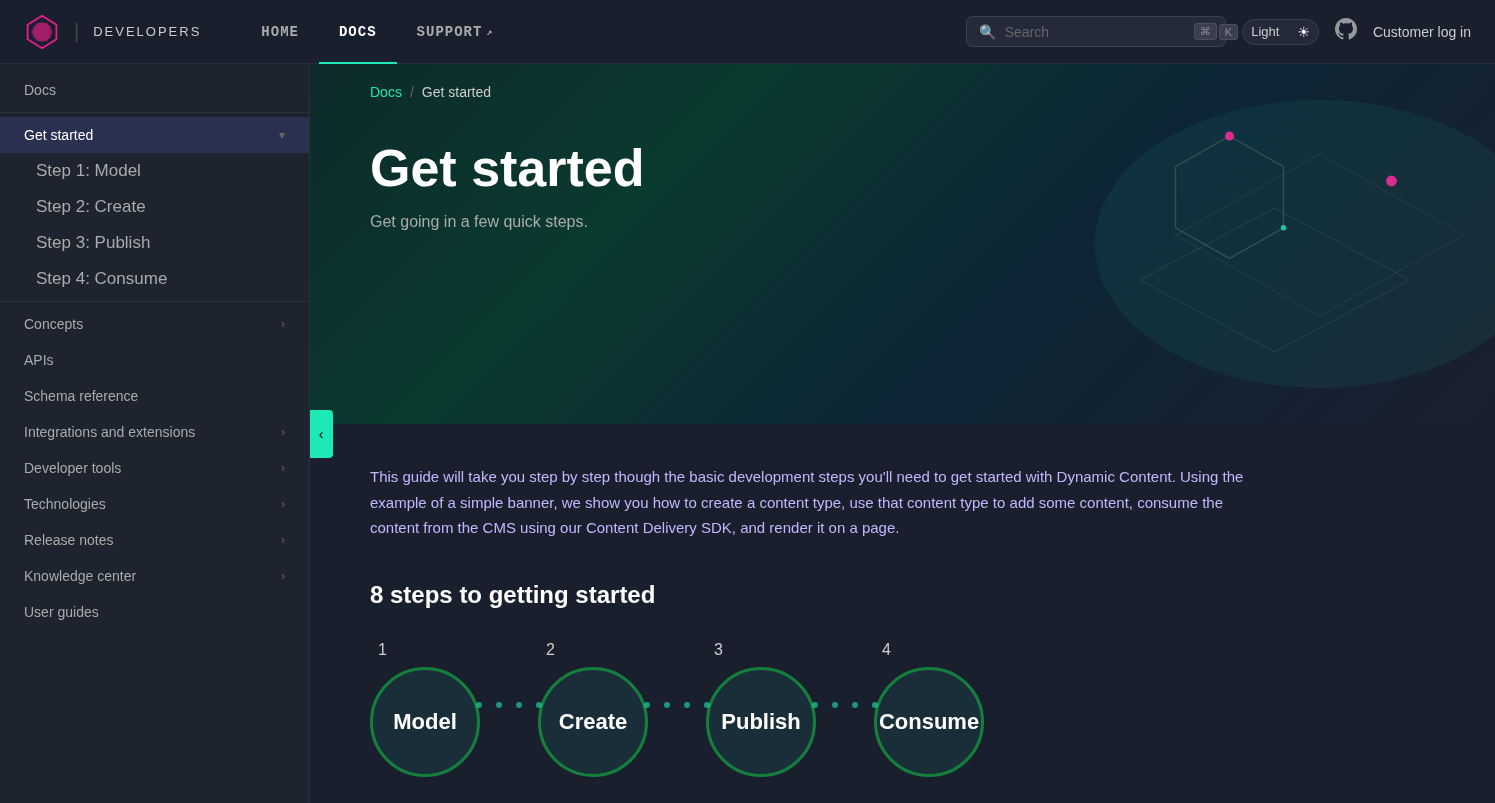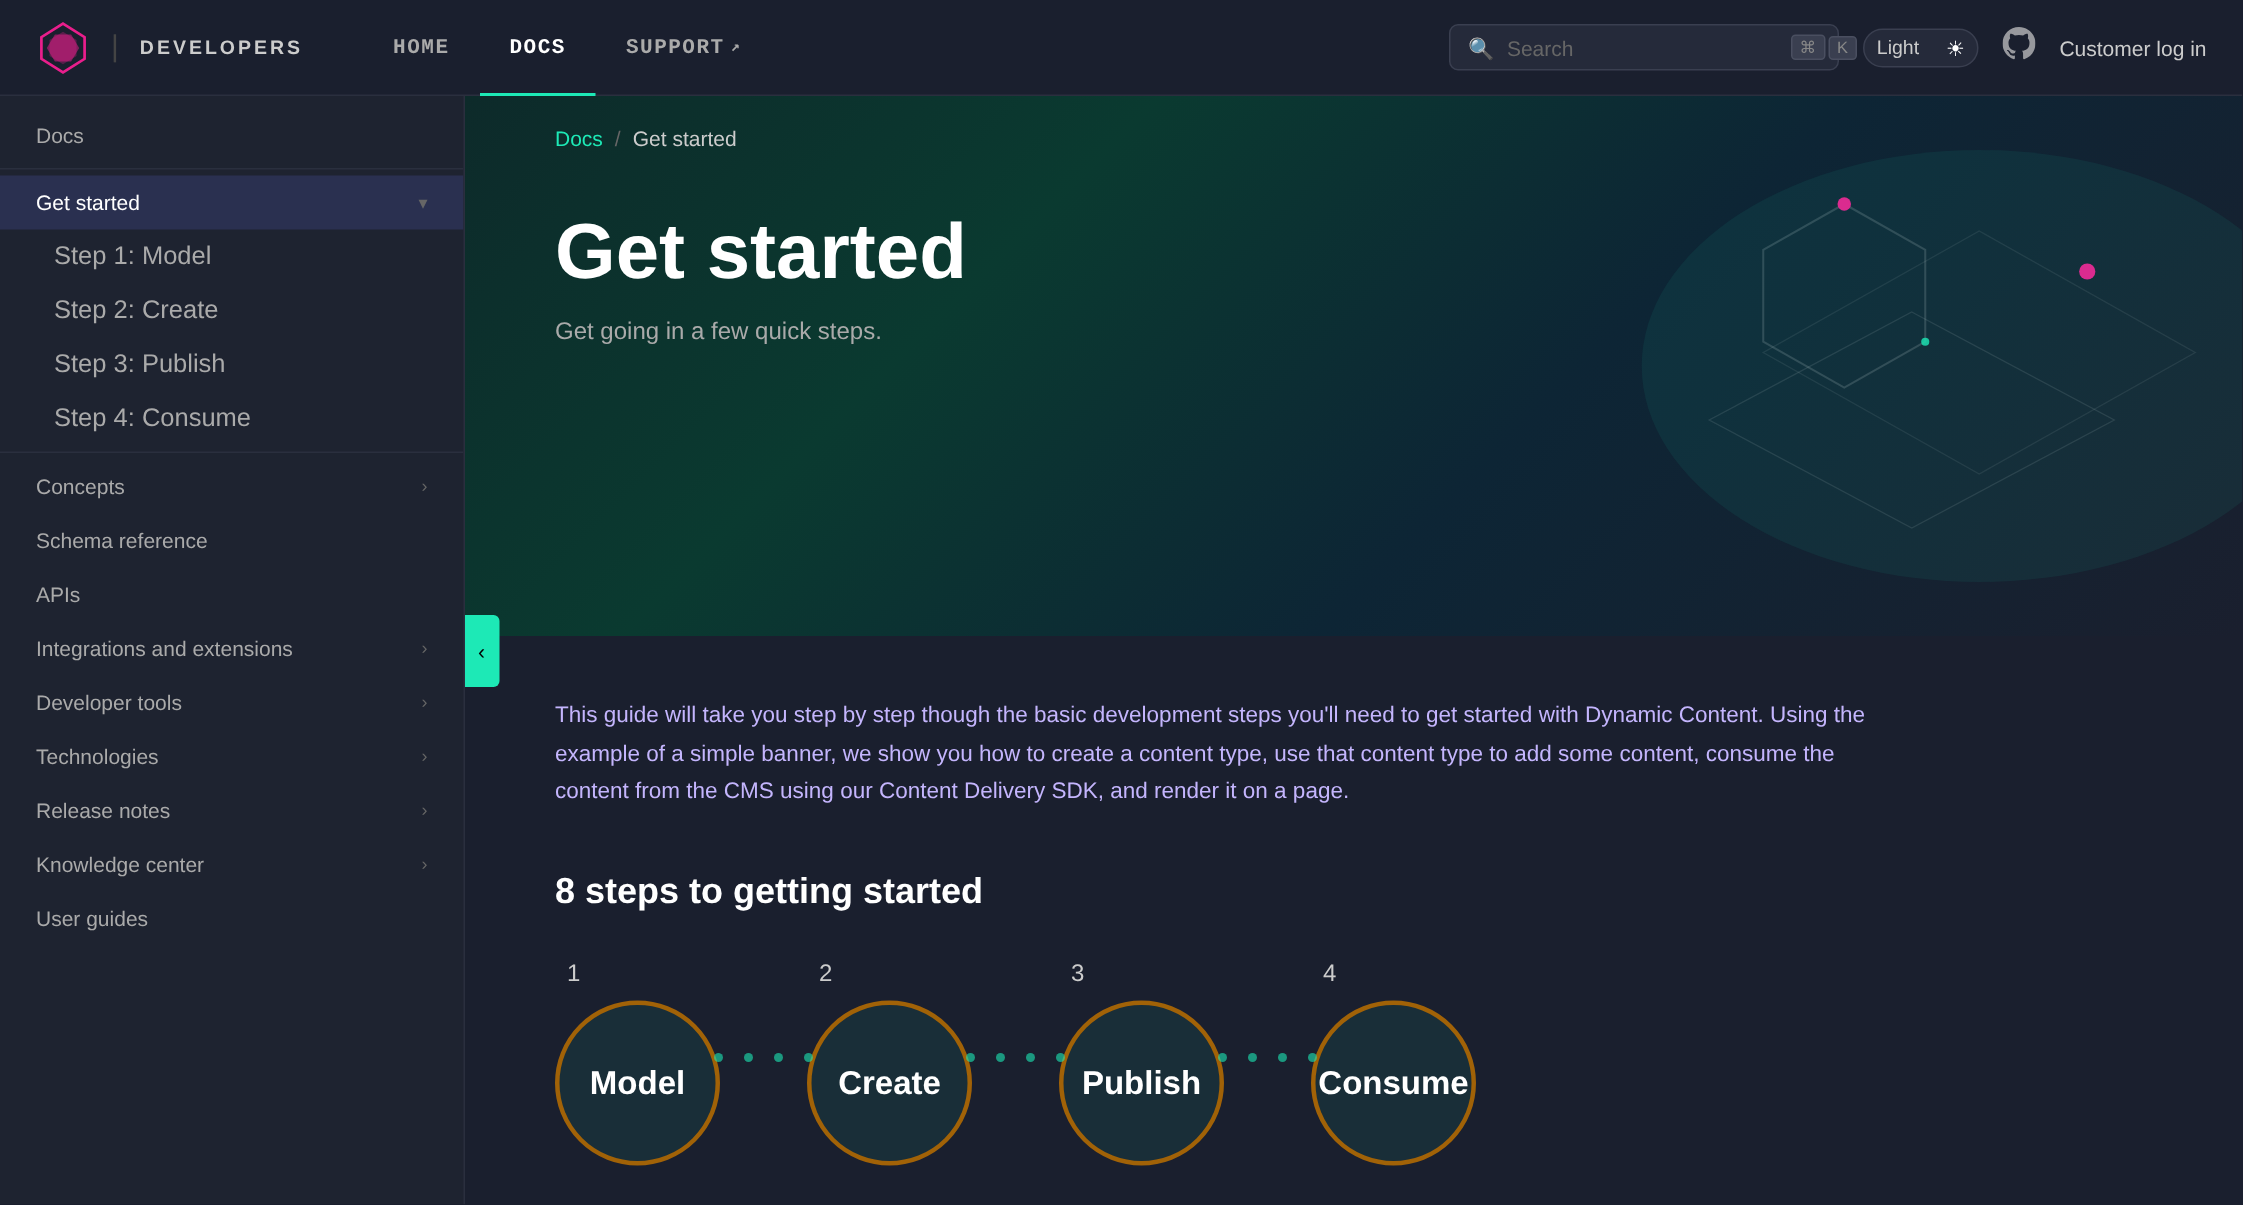--- a/index.html
+++ b/index.html
@@ -6,21 +6,21 @@
     body { font-family: -apple-system, BlinkMacSystemFont, 'Segoe UI', sans-serif; background: #1a1f2e; color: #fff; display: flex; flex-direction: column; height: 100vh; overflow: hidden; }
 
     
     .top-nav {
       display: flex; align-items: center; background: #1a1f2e; height: 64px;
       border-bottom: 1px solid #2a2f3e; padding: 0 24px; flex-shrink: 0; z-index: 100;
     }
     .logo-area { display: flex; align-items: center; gap: 10px; margin-right: 40px; }
     .logo-icon { width: 36px; height: 36px; }
     .logo-divider { color: #444; font-size: 20px; margin: 0 4px; }
-    .logo-text { color: #ccc; font-size: 13px; letter-spacing: 2px; font-weight: 700; }
+    .logo-text { color: #ccc; font-size: 13px; letter-spacing: 2px; font-weight: 400; }
     .nav-links { display: flex; align-items: center; gap: 0; flex: 1; font-family: Liberation Mono, monospace; }
     .nav-link {
       color: #aaa; font-size: 14px; font-weight: 600; letter-spacing: 1px;
       padding: 0 20px; height: 64px; display: flex; align-items: center;
       text-decoration: none; cursor: pointer; transition: color 0.2s;
       position: relative;
     }
     .nav-link.active { color: #fff; }
     .nav-link.active::after {
       content: ''; position: absolute; bottom: 0; left: 0; right: 0; height: 2px; background: #1de9b6;
@@ -105,21 +105,21 @@
     
     .main-content { padding: 40px 60px; }
     .content-para { color: #c4b5fd; font-size: 15px; line-height: 1.7; margin-bottom: 40px; max-width: 900px; }
     .steps-title { font-size: 24px; font-weight: 900; color: #fff; margin-bottom: 32px; }
 
     
     .steps-diagram { display: flex; align-items: center; gap: 0; margin-bottom: 60px; }
     .step-item { display: flex; flex-direction: column; align-items: center; }
     .step-number { font-size: 16px; color: #ccc; margin-bottom: 8px; align-self: flex-start; margin-left: 8px; }
     .step-circle {
-      width: 110px; height: 110px; border-radius: 50%; border: 3px solid #a16207;
+      width: 110px; height: 110px; border-radius: 50%; border: 3px solid #15803d;
       display: flex; align-items: center; justify-content: center;
       background: rgba(29, 233, 182, 0.08);
     }
     .step-label { font-size: 22px; font-weight: 900; color: #fff; }
     .step-connector {
       display: flex; align-items: center; margin: 0 -4px; padding-bottom: 8px;
     }
     .connector-line {
       display: flex; align-items: center; gap: 3px;
     }
@@ -204,25 +204,25 @@
         </div>
       </div>
       <div class="sidebar-divider"></div>
 
       <div class="sidebar-item">
         <span>Concepts</span>
         <span class="chevron">›</span>
       </div>
 
       <div class="sidebar-item">
+        <span>APIs</span>
+      </div>
+
+      <div class="sidebar-item">
         <span>Schema reference</span>
-      </div>
-
-      <div class="sidebar-item">
-        <span>APIs</span>
       </div>
 
       <div class="sidebar-item">
         <span>Integrations and extensions</span>
         <span class="chevron">›</span>
       </div>
 
       <div class="sidebar-item">
         <span>Developer tools</span>
         <span class="chevron">›</span>

